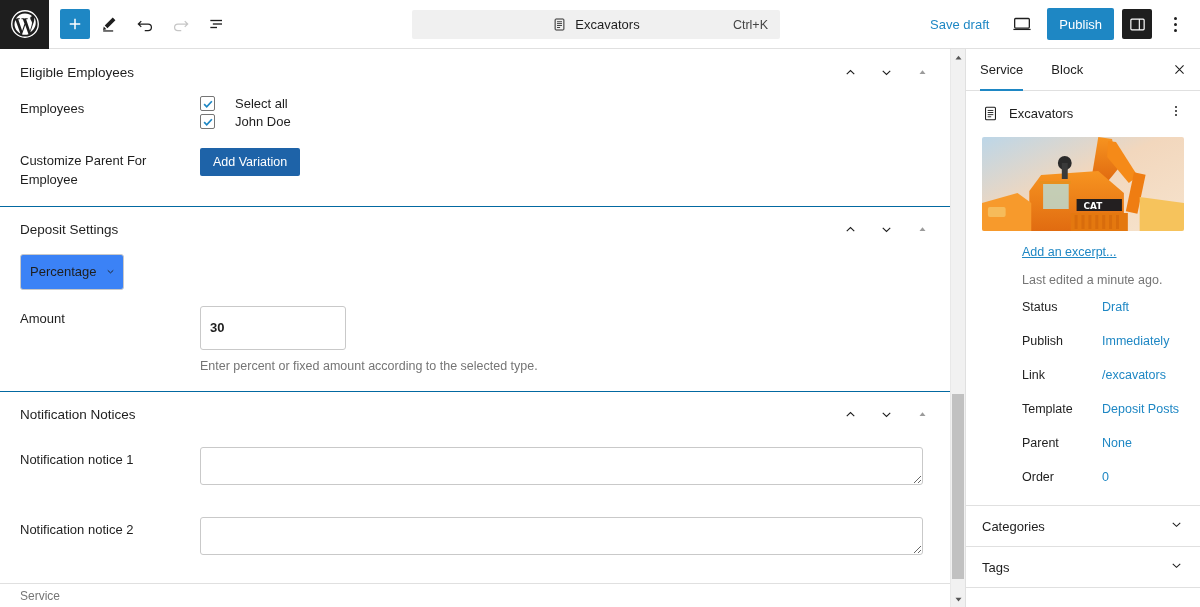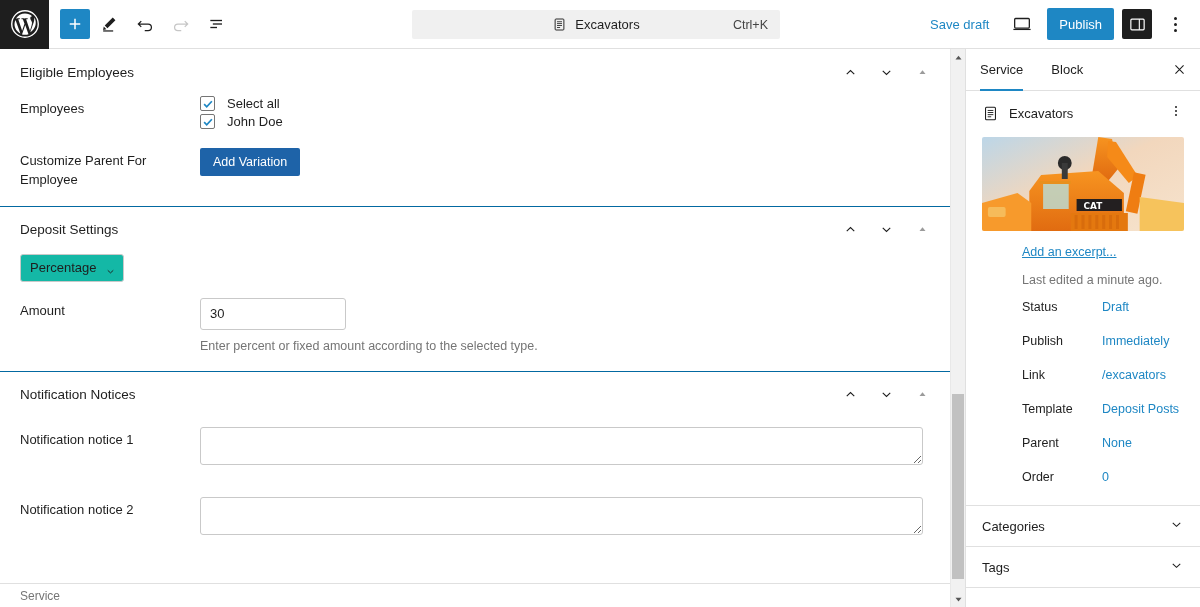--- a/index.html
+++ b/index.html
@@ -101,46 +101,46 @@
   .panel-ctrls { margin-left: auto; display: flex; align-items: center; gap: 20px; }
   .pc { cursor: pointer; display: flex; align-items: center; justify-content: center; width: 16px; }
 
   .field-row { display: flex; align-items: flex-start; padding: 6px 0 10px; }
   .field-label {
     width: 180px; flex-shrink: 0; font-size: 13px; color: #1e1e1e;
     line-height: 1.45; padding-top: 4px;
   }
   .field-ctl { flex: 1; min-width: 0; }
 
-  .cb-line { display: flex; align-items: center; gap: 12px; margin-bottom: 3px; }
+  .cb-line { display: flex; align-items: center; gap: 20px; margin-bottom: 3px; }
   .cbox {
     width: 15px; height: 15px; border: 1px solid #757575; border-radius: 2px;
     background: #fff; display: flex; align-items: center; justify-content: center;
     cursor: pointer; flex-shrink: 0;
   }
   .cb-label { font-size: 13px; color: #1e1e1e; }
 
   .btn-blue {
     background: #1e63a8; color: #fff; border: none; border-radius: 2px;
     font-size: 12.5px; padding: 0 13px; height: 28px; cursor: pointer;
     font-family: inherit;
   }
 
   .select {
     appearance: none; border: 1px solid #c9c9c9; border-radius: 3px;
-    background: #14b8a6; font-size: 13px; padding: 0 26px 0 9px; height: 28px;
+    background: #3b82f6; font-size: 13px; padding: 0 26px 0 9px; height: 36px;
     font-family: inherit; color: #1e1e1e; cursor: pointer;
   }
   .select-wrap { position: relative; display: inline-block; }
   .select-wrap .chev { position: absolute; right: 8px; top: 9px; pointer-events: none; }
 
   .text-input {
-    border: 1px solid #c9c9c9; border-radius: 3px; height: 32px;
+    border: 1px solid #c9c9c9; border-radius: 3px; height: 44px;
     width: 146px; font-size: 13px; padding: 0 9px; font-family: inherit;
-    color: #1e1e1e; background: #fff;
+    color: #1e1e1e; background: #fff; font-weight: bold;
   }
   .helptext { font-size: 12.5px; color: #757575; margin-top: 9px; }
 
   .ta {
     border: 1px solid #c9c9c9; border-radius: 3px; width: 723px; height: 38px;
     font-family: inherit; font-size: 13px; padding: 7px 9px; resize: vertical;
     color: #1e1e1e; background: #fff; display: block;
   }
 
   

